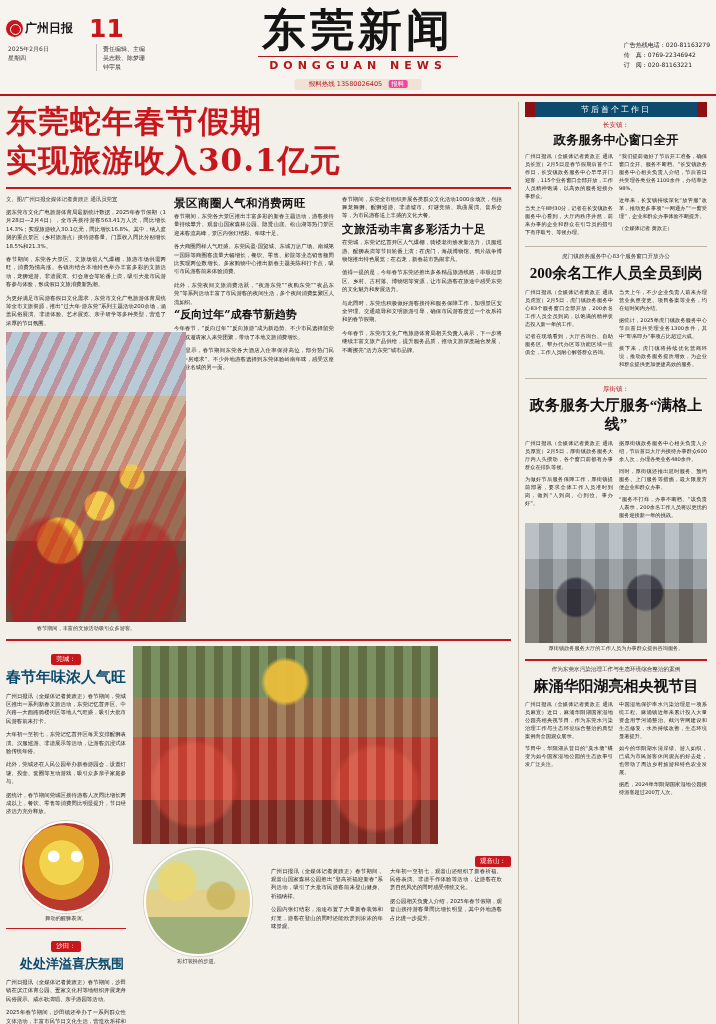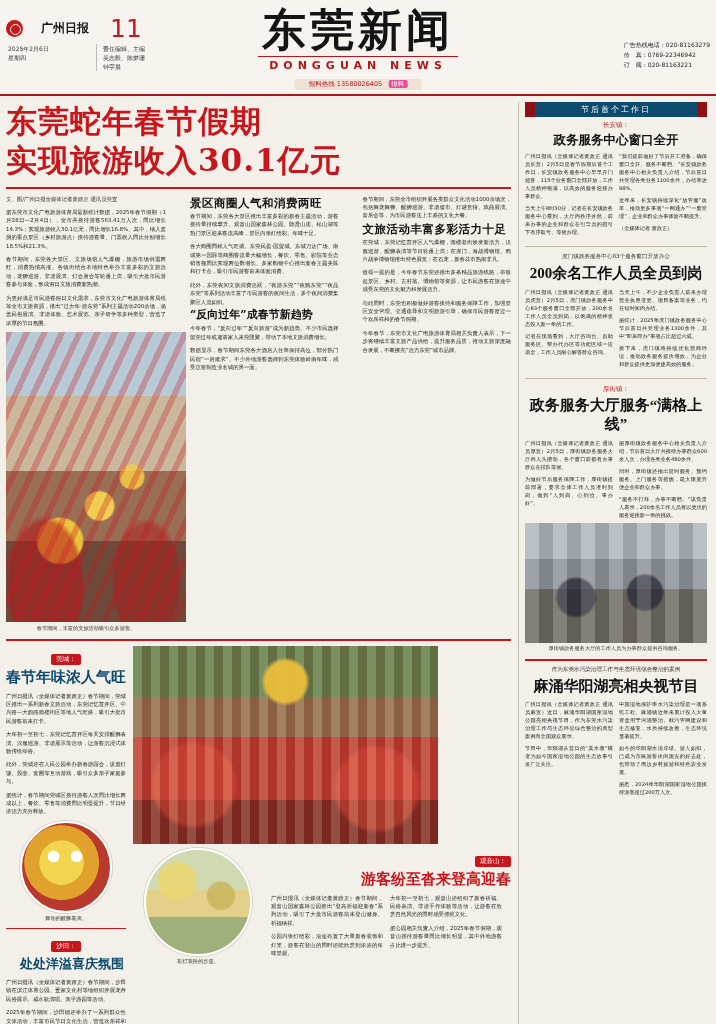--- a/index.html
+++ b/index.html
@@ -8,25 +8,25 @@
     width: 716px; height: 1024px;
     background: #efeae2;
     font-family: "DejaVu Sans", "Liberation Sans", sans-serif;
     color: #1a1a1a;
     overflow: hidden;
   }
   .page { position: relative; width: 716px; height: 1024px; background:#f3efe9; }
 
   
   .masthead { position:relative; height:96px; border-bottom:2px solid #b3161b; background:#f7f4ef; }
-  .logo-block { position:absolute; left:6px; top:16px; display:flex; align-items:center; gap:18px; }
+  .logo-block { position:absolute; left:6px; top:16px; display:flex; align-items:center; gap:2px; }
   .logo-circle { width:17px;height:17px;border-radius:50%;background:#c8161d;position:relative; }
   .logo-circle::after{content:"";position:absolute;left:4px;top:4px;width:9px;height:9px;border-radius:50%;border:1.6px solid #fff;}
   .logo-text { font-size:12px; font-weight:bold; color:#17171a; letter-spacing:0px; }
-  .pagenum { font-size:25px; font-weight:normal; color:#c8161d; line-height:1; margin-left:3px; }
+  .pagenum { font-size:25px; font-weight:bold; color:#c8161d; line-height:1; margin-left:14px; }
   .issue-meta { position:absolute; left:8px; top:44px; font-size:6px; line-height:9px; color:#333; }
   .edit-meta { position:absolute; left:96px; top:44px; font-size:6px; line-height:9px; color:#333; border-left:1px solid #bbb; padding-left:6px; }
 
   .title-wrap { position:absolute; left:50%; transform:translateX(-50%); top:6px; text-align:center; }
   .big-title { font-family:"DejaVu Serif","Liberation Serif",serif; font-size:44px; font-weight:bold; color:#141414; letter-spacing:4px; line-height:1.1; }
   .sub-title { font-size:11px; letter-spacing:5px; color:#b3161b; margin-top:2px; font-weight:bold;}
   .sub-rule { height:1px; background:#b3161b; margin:2px auto 0; width:200px;}
 
   .contact { position:absolute; right:6px; top:40px; font-size:6px; line-height:10px; color:#222; text-align:left;}
   .hotline { position:absolute; left:50%; transform:translateX(-50%); bottom:4px; font-size:6.5px; color:#b3161b; background:#f0e3d6; padding:1px 14px; border-radius:2px;}
@@ -36,21 +36,21 @@
   .body-area { position:relative; padding:6px 18px 0 6px; display:flex; gap:7px; height:928px; }
   .left-col { width:505px; position:relative; }
   .right-col { width:192px; position:relative; border-left:1px solid #c9bfae; padding-left:6px;}
 
   
   .headline { color:#c8161d; font-family:"DejaVu Serif","Liberation Serif",serif; font-weight:bold; font-size:31px; line-height:1.25; letter-spacing:1px; }
   .headline .l2 { display:block; }
   .headline-rule { height:2px; background:#c8161d; margin:7px 0 6px 0; }
 
   
-  .cols3 { display:flex; gap:24px; }
+  .cols3 { display:flex; gap:8px; }
   .col { font-size:5.4px; line-height:8.4px; color:#222; text-align:justify; }
   .col p { margin:0 0 5px 0; }
   .colw1 { width:160px; }
   .colw2 { width:160px; }
   .colw3 { width:160px; }
   .byline { font-size:5.4px; color:#333; margin-bottom:5px;}
 
   .sec-head { font-family:"DejaVu Serif","Liberation Serif",serif; font-weight:bold; font-size:11.5px; color:#111; margin:4px 0 5px 0; letter-spacing:0.5px; }
   .quote-head { font-family:"DejaVu Serif","Liberation Serif",serif; font-weight:bold; font-size:11px; color:#111; margin:5px 0 5px 0; }
 
@@ -241,21 +241,20 @@
             <div style="width:130px">
               <div style="display:flex;justify-content:center">
                 <div class="circ circ-park"></div>
               </div>
               <div class="cap">彩灯装扮的步道。</div>
             </div>
             <div style="width:240px">
               <div style="text-align:right">
                 <span class="town-label">观音山：</span>
               </div>
-              <div class="town-title" style="text-align:right;color:#c8161d">游客纷至沓来登高迎春</div>
               <div style="display:flex;gap:7px">
                 <div class="col" style="width:112px">
                   <p>广州日报讯（全媒体记者黄政正）春节期间，观音山国家森林公园推出“登高祈福迎新春”系列活动，吸引了大批市民游客前来登山健身、祈福纳祥。</p>
                   <p>公园内张灯结彩，沿途布置了大量新春装饰和灯笼，游客在登山的同时还能欣赏到浓浓的年味景观。</p>
                 </div>
                 <div class="col" style="width:112px">
                   <p>大年初一至初七，观音山还组织了新春祈福、民俗表演、非遗手作体验等活动，让游客在欣赏自然风光的同时感受传统文化。</p>
                   <p>据公园相关负责人介绍，2025年春节假期，观音山接待游客量同比增长明显，其中外地游客占比进一步提升。</p>
                 </div>
               </div>

